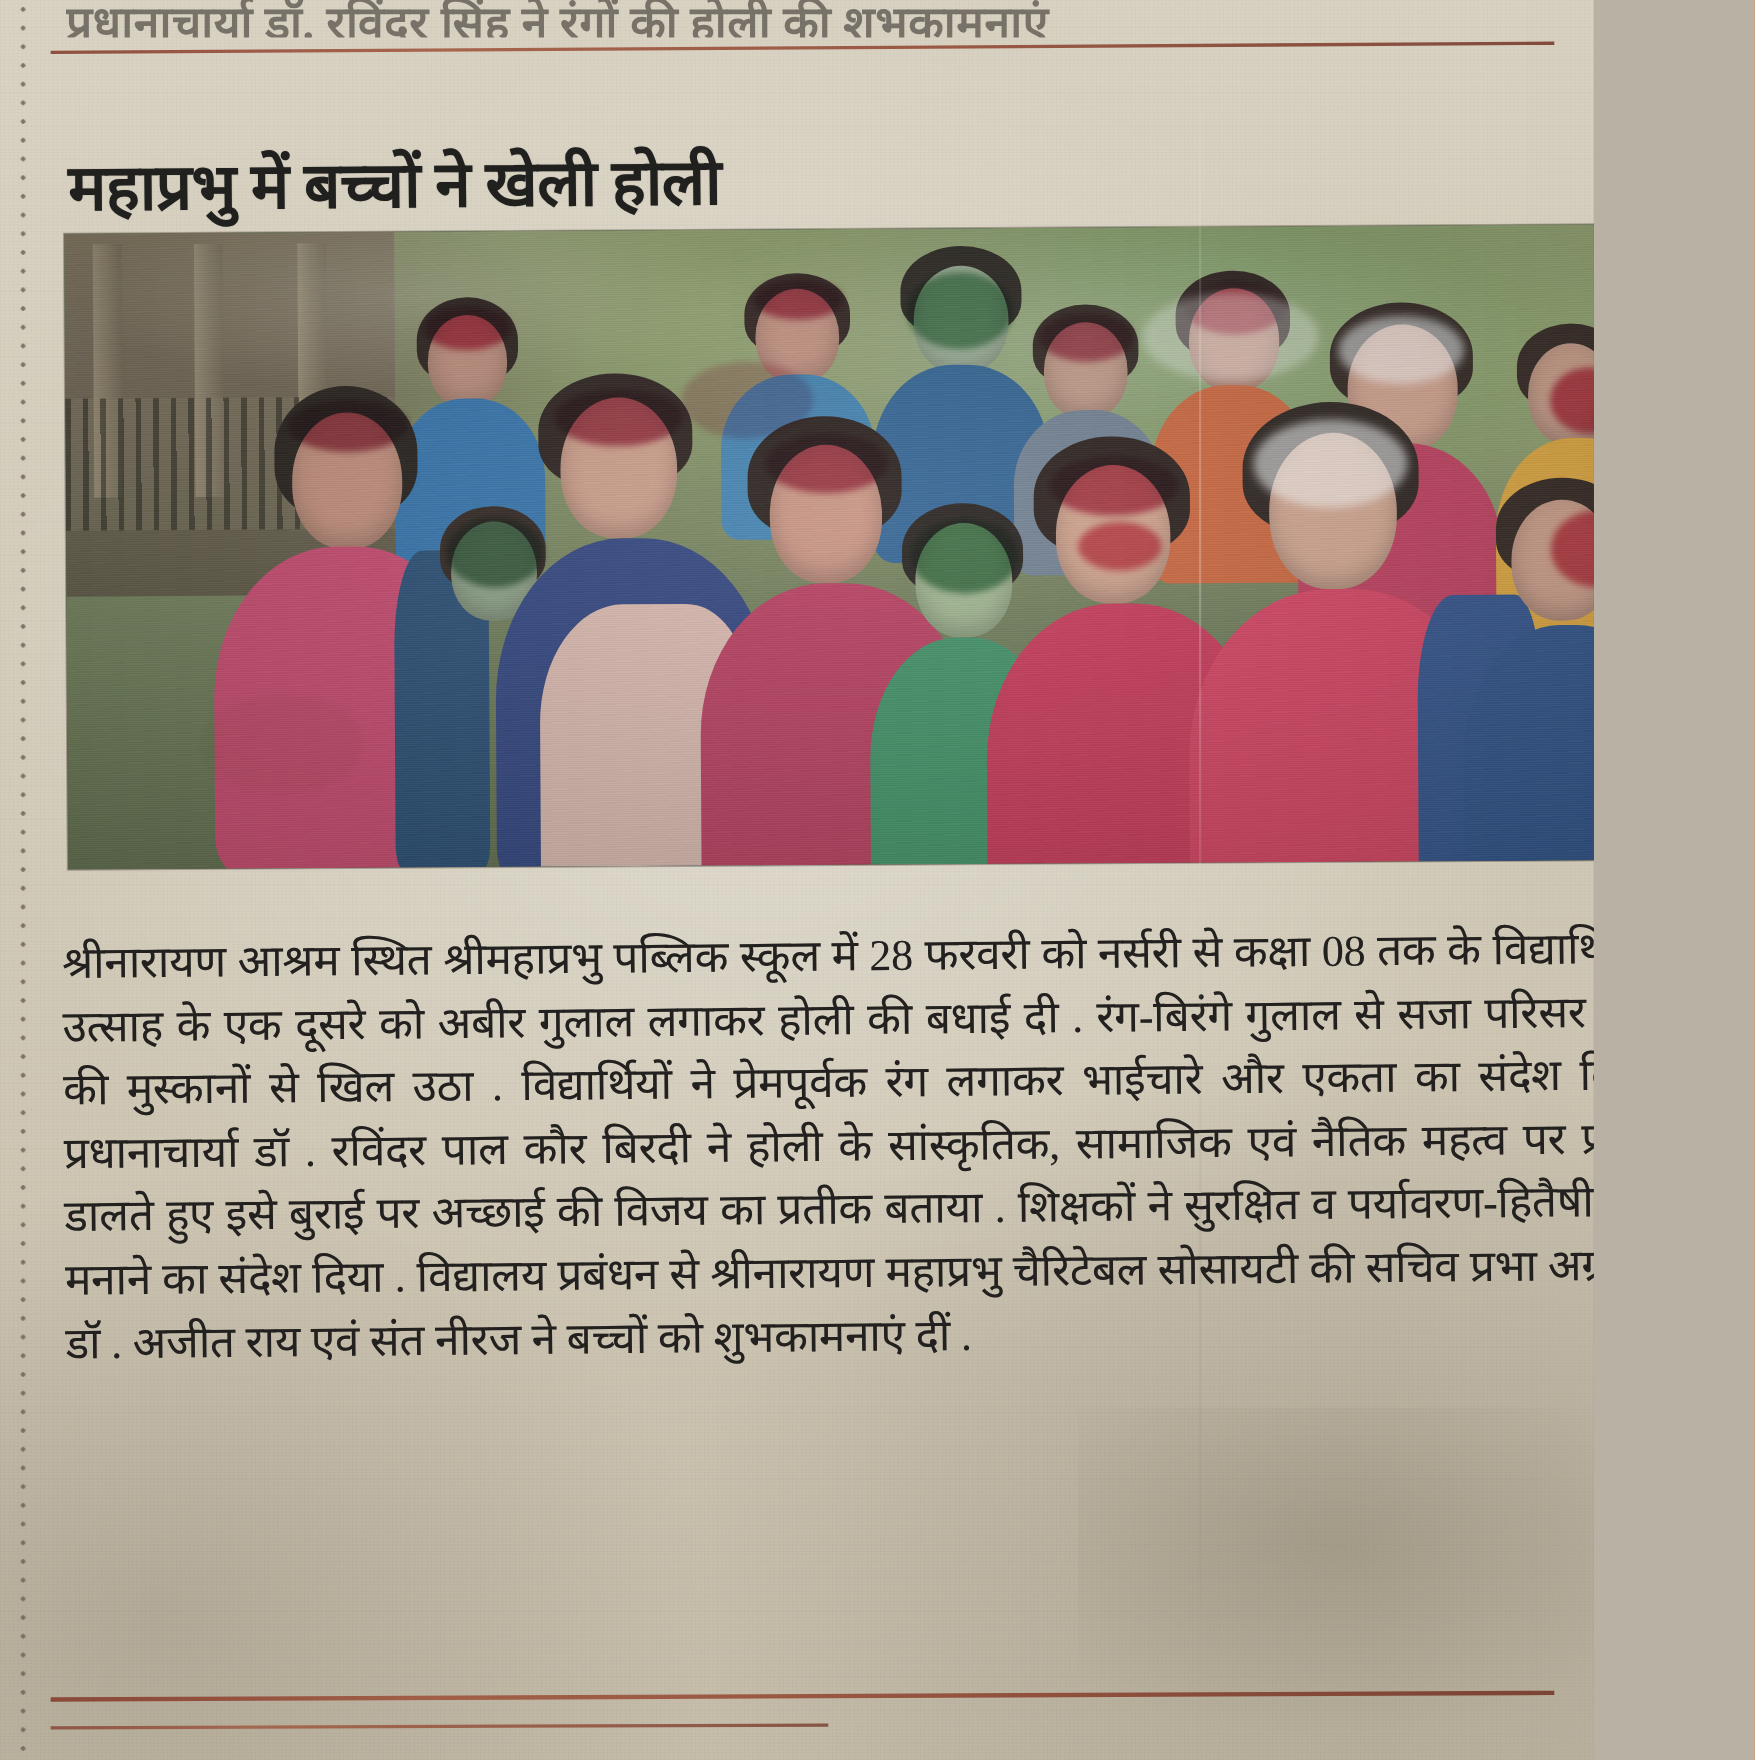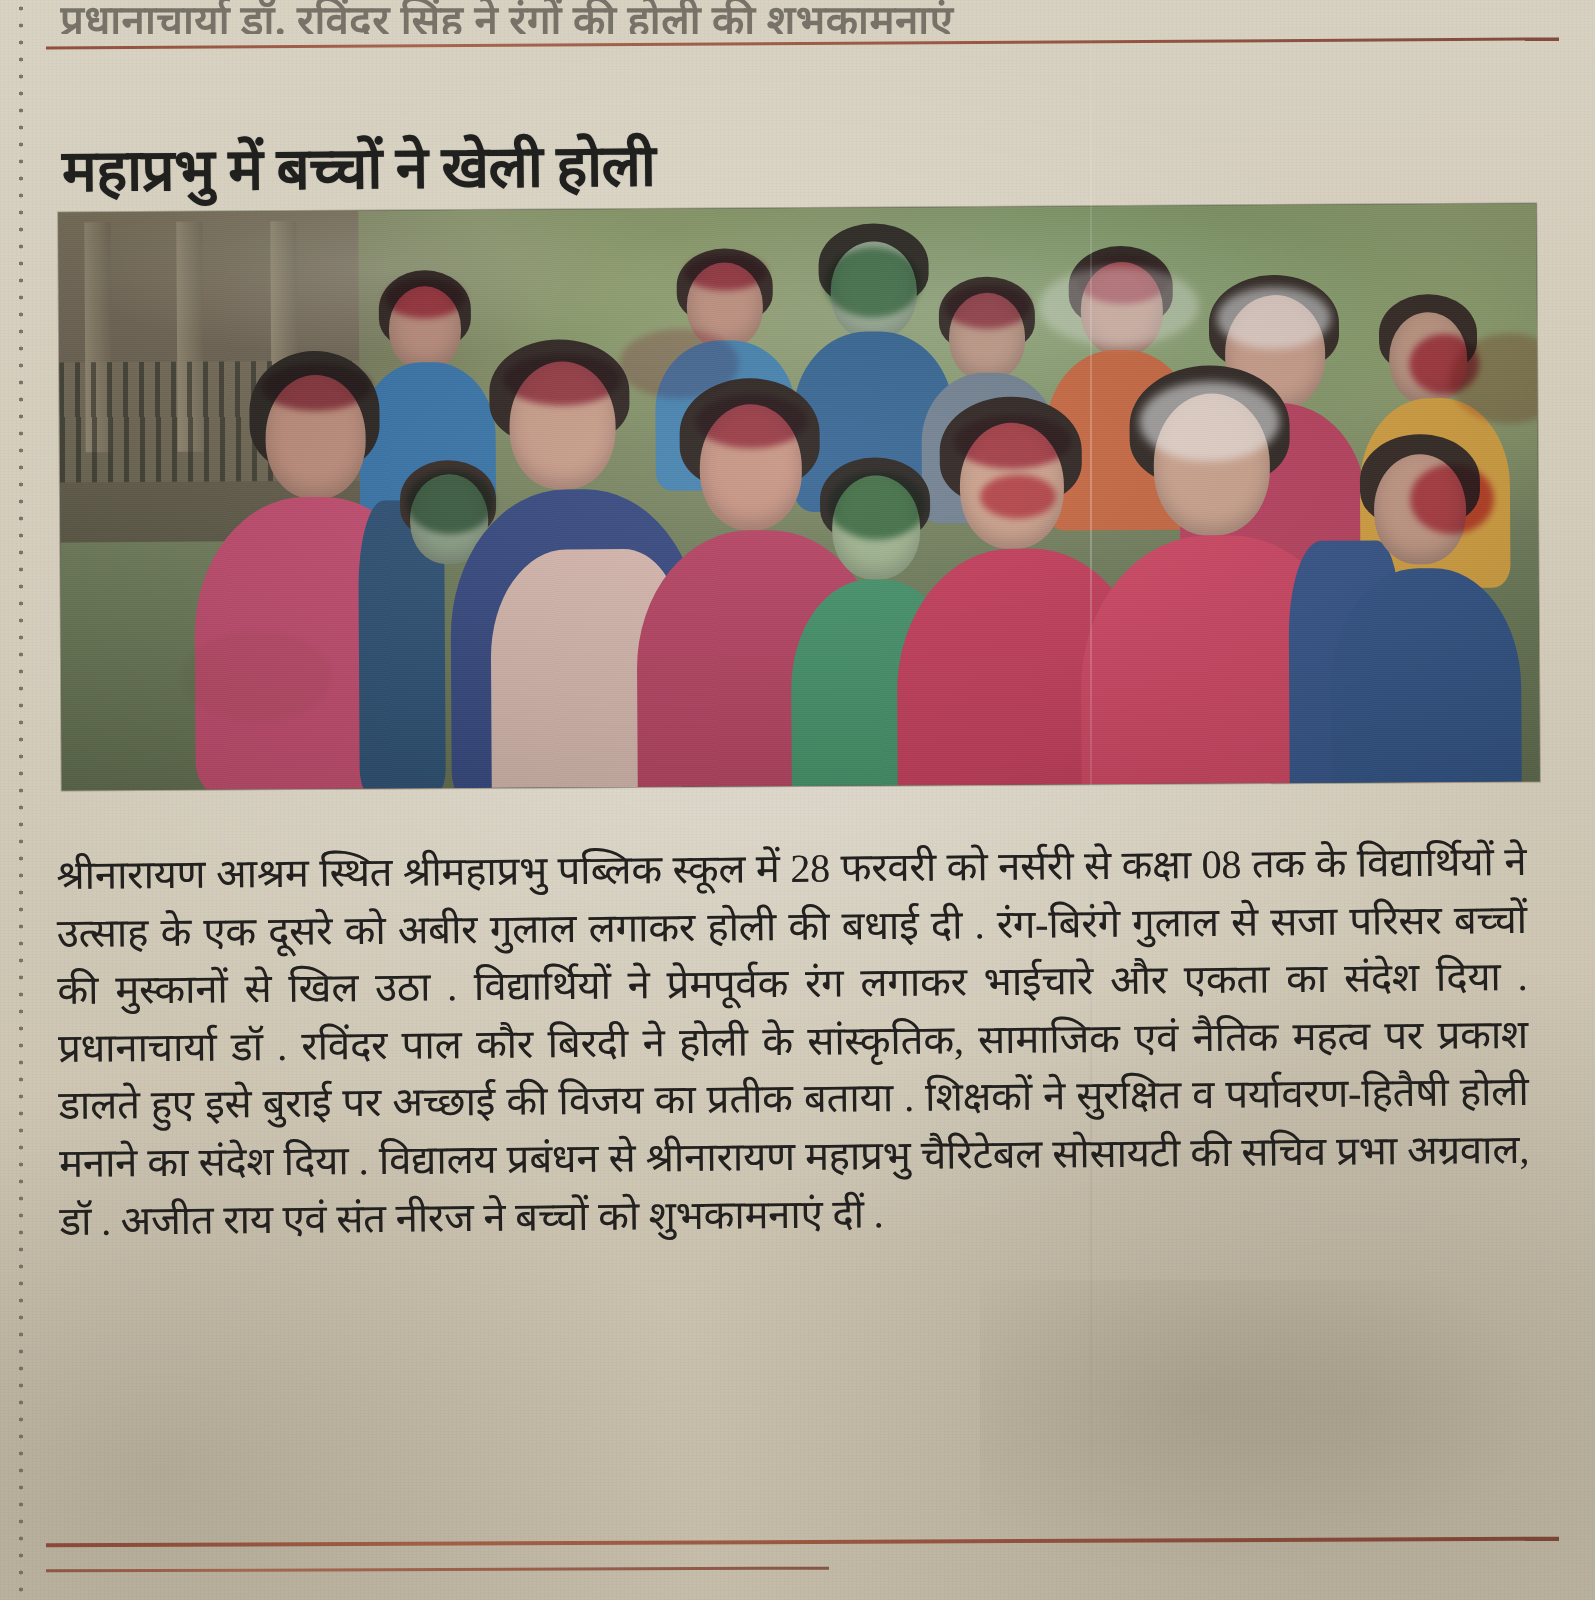--- a/index.html
+++ b/index.html
@@ -3,21 +3,21 @@
 <meta charset="utf-8">
 <title>Newspaper Clipping</title>
 <style>
   html, body {
     margin: 0;
     padding: 0;
     background: #b9b2a4;
   }
   #page {
     position: relative;
-    width: 1595px;
+    width: 1449px;
     height: 1600px;
     overflow: hidden;
     background: #f97316;
     font-family: "Liberation Sans", sans-serif;
   }
 
   
   .paper {
     position: absolute;
     inset: 0;

